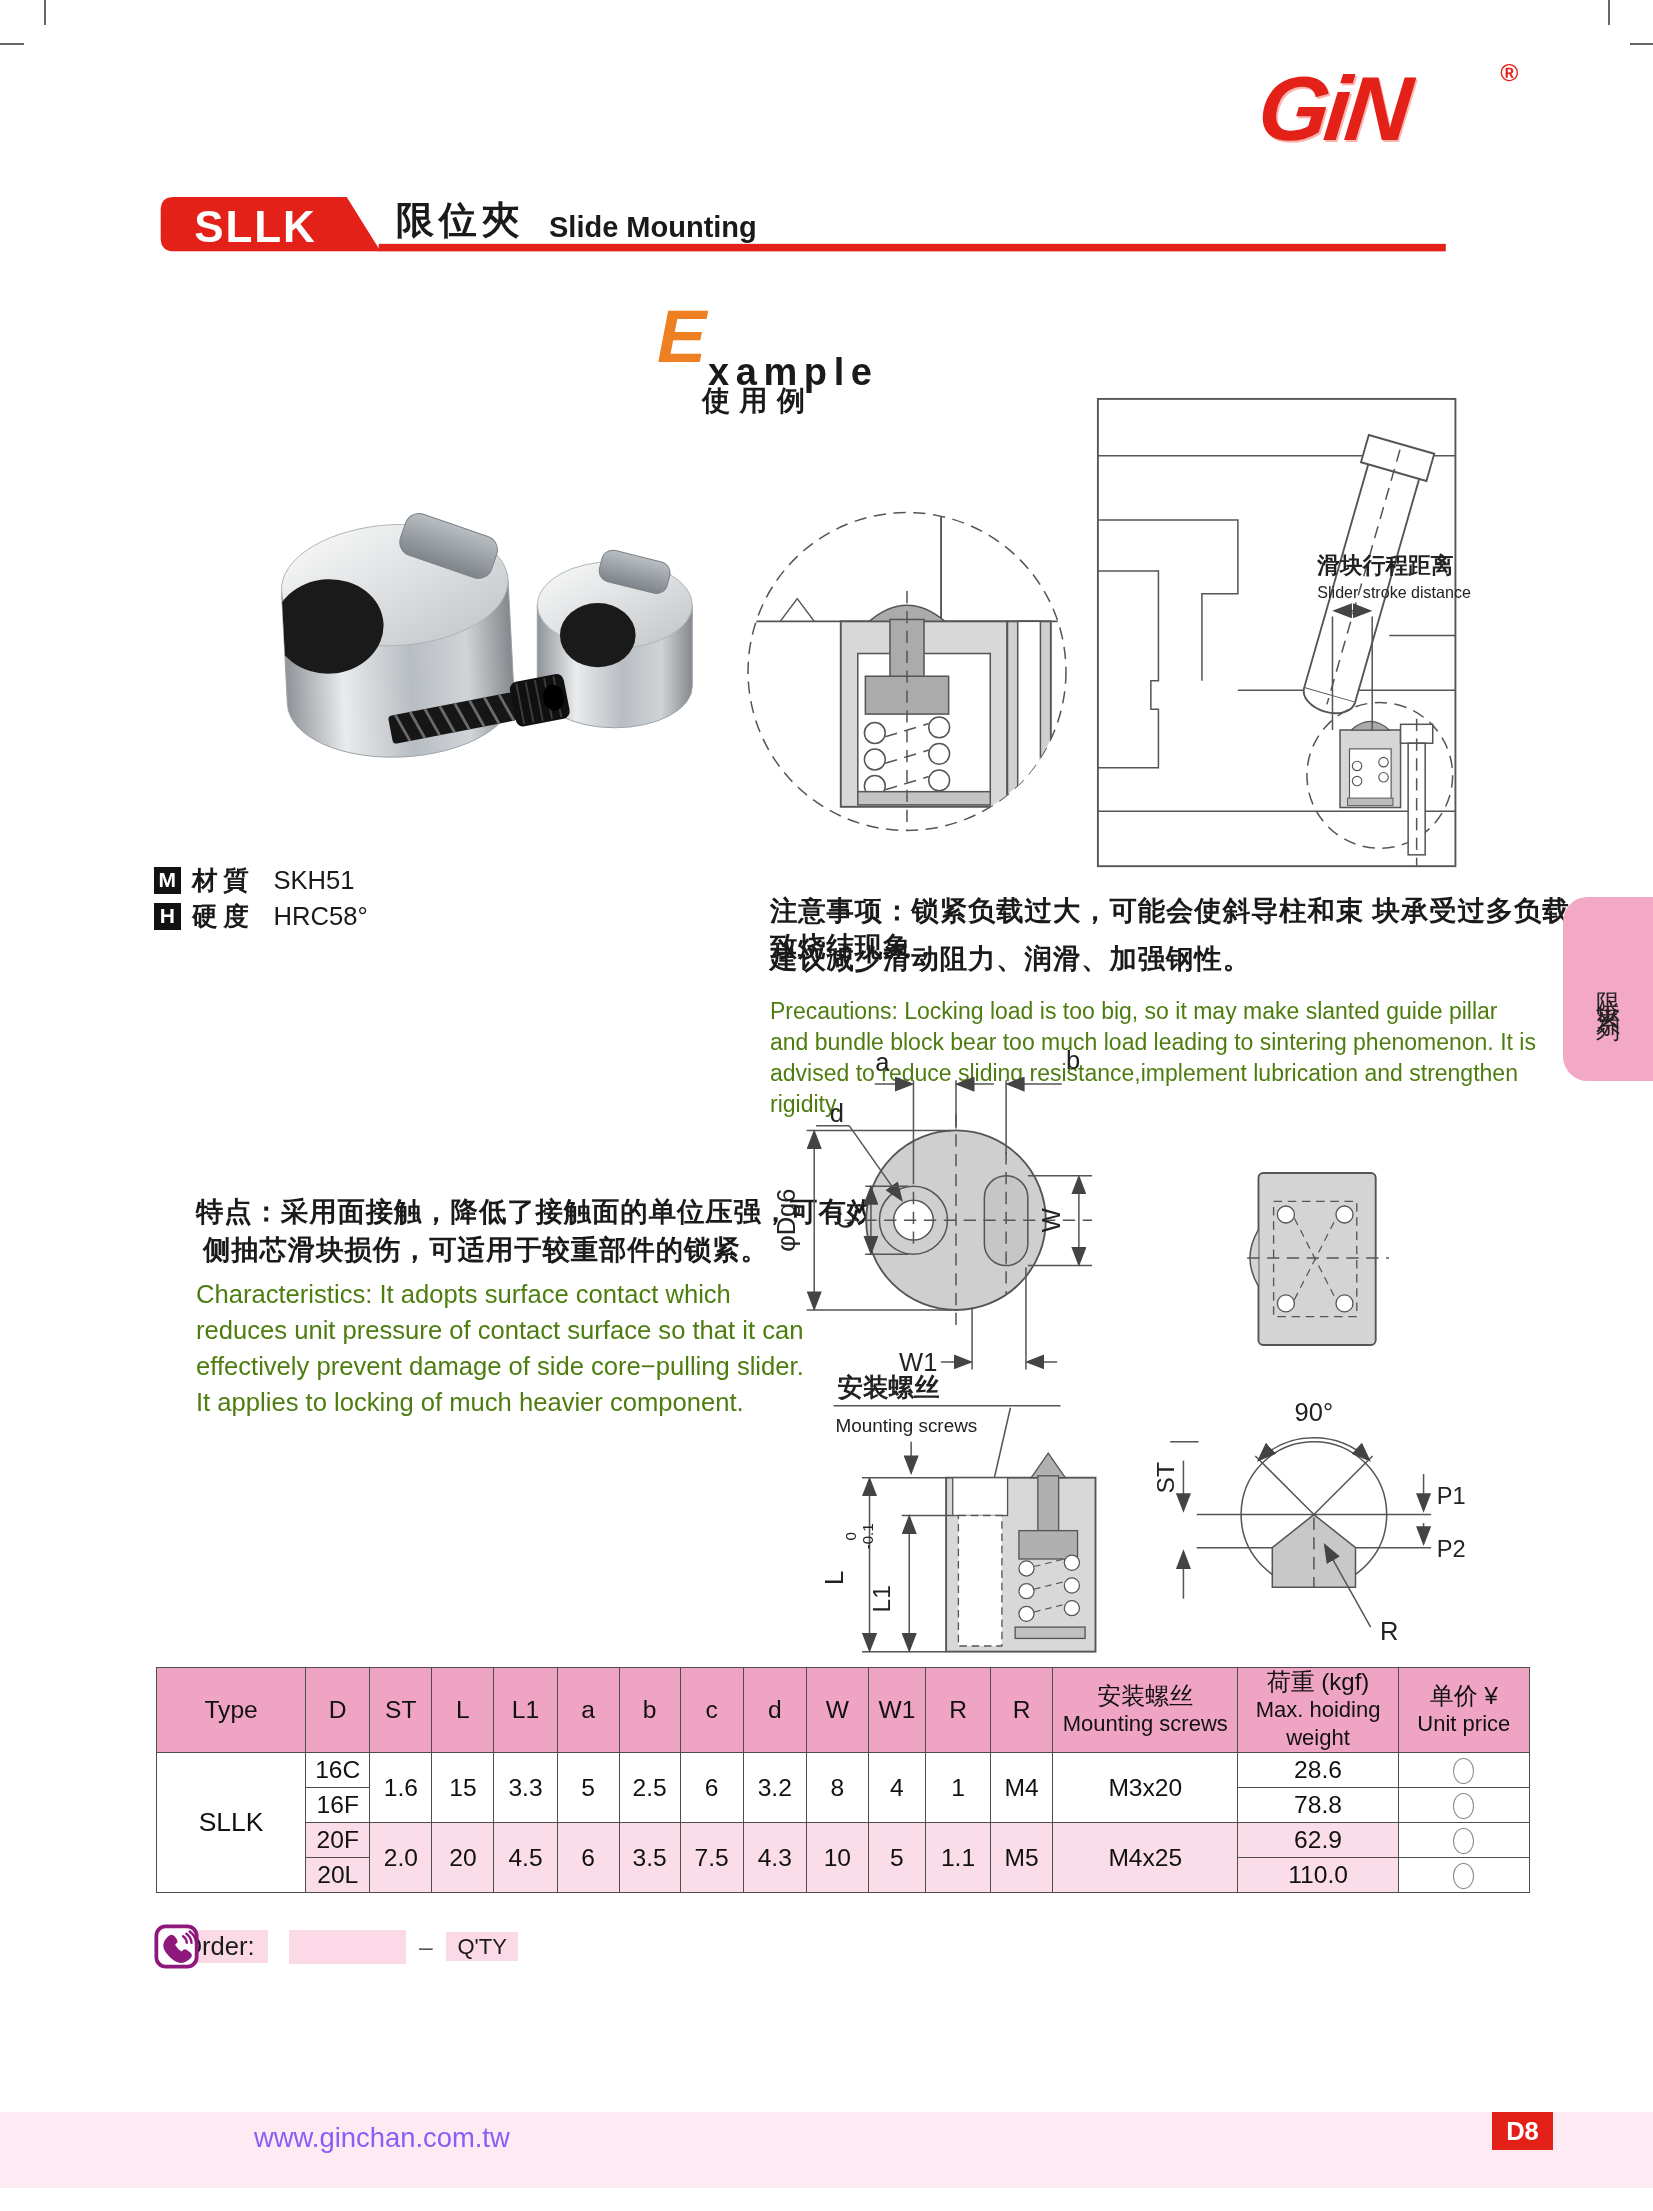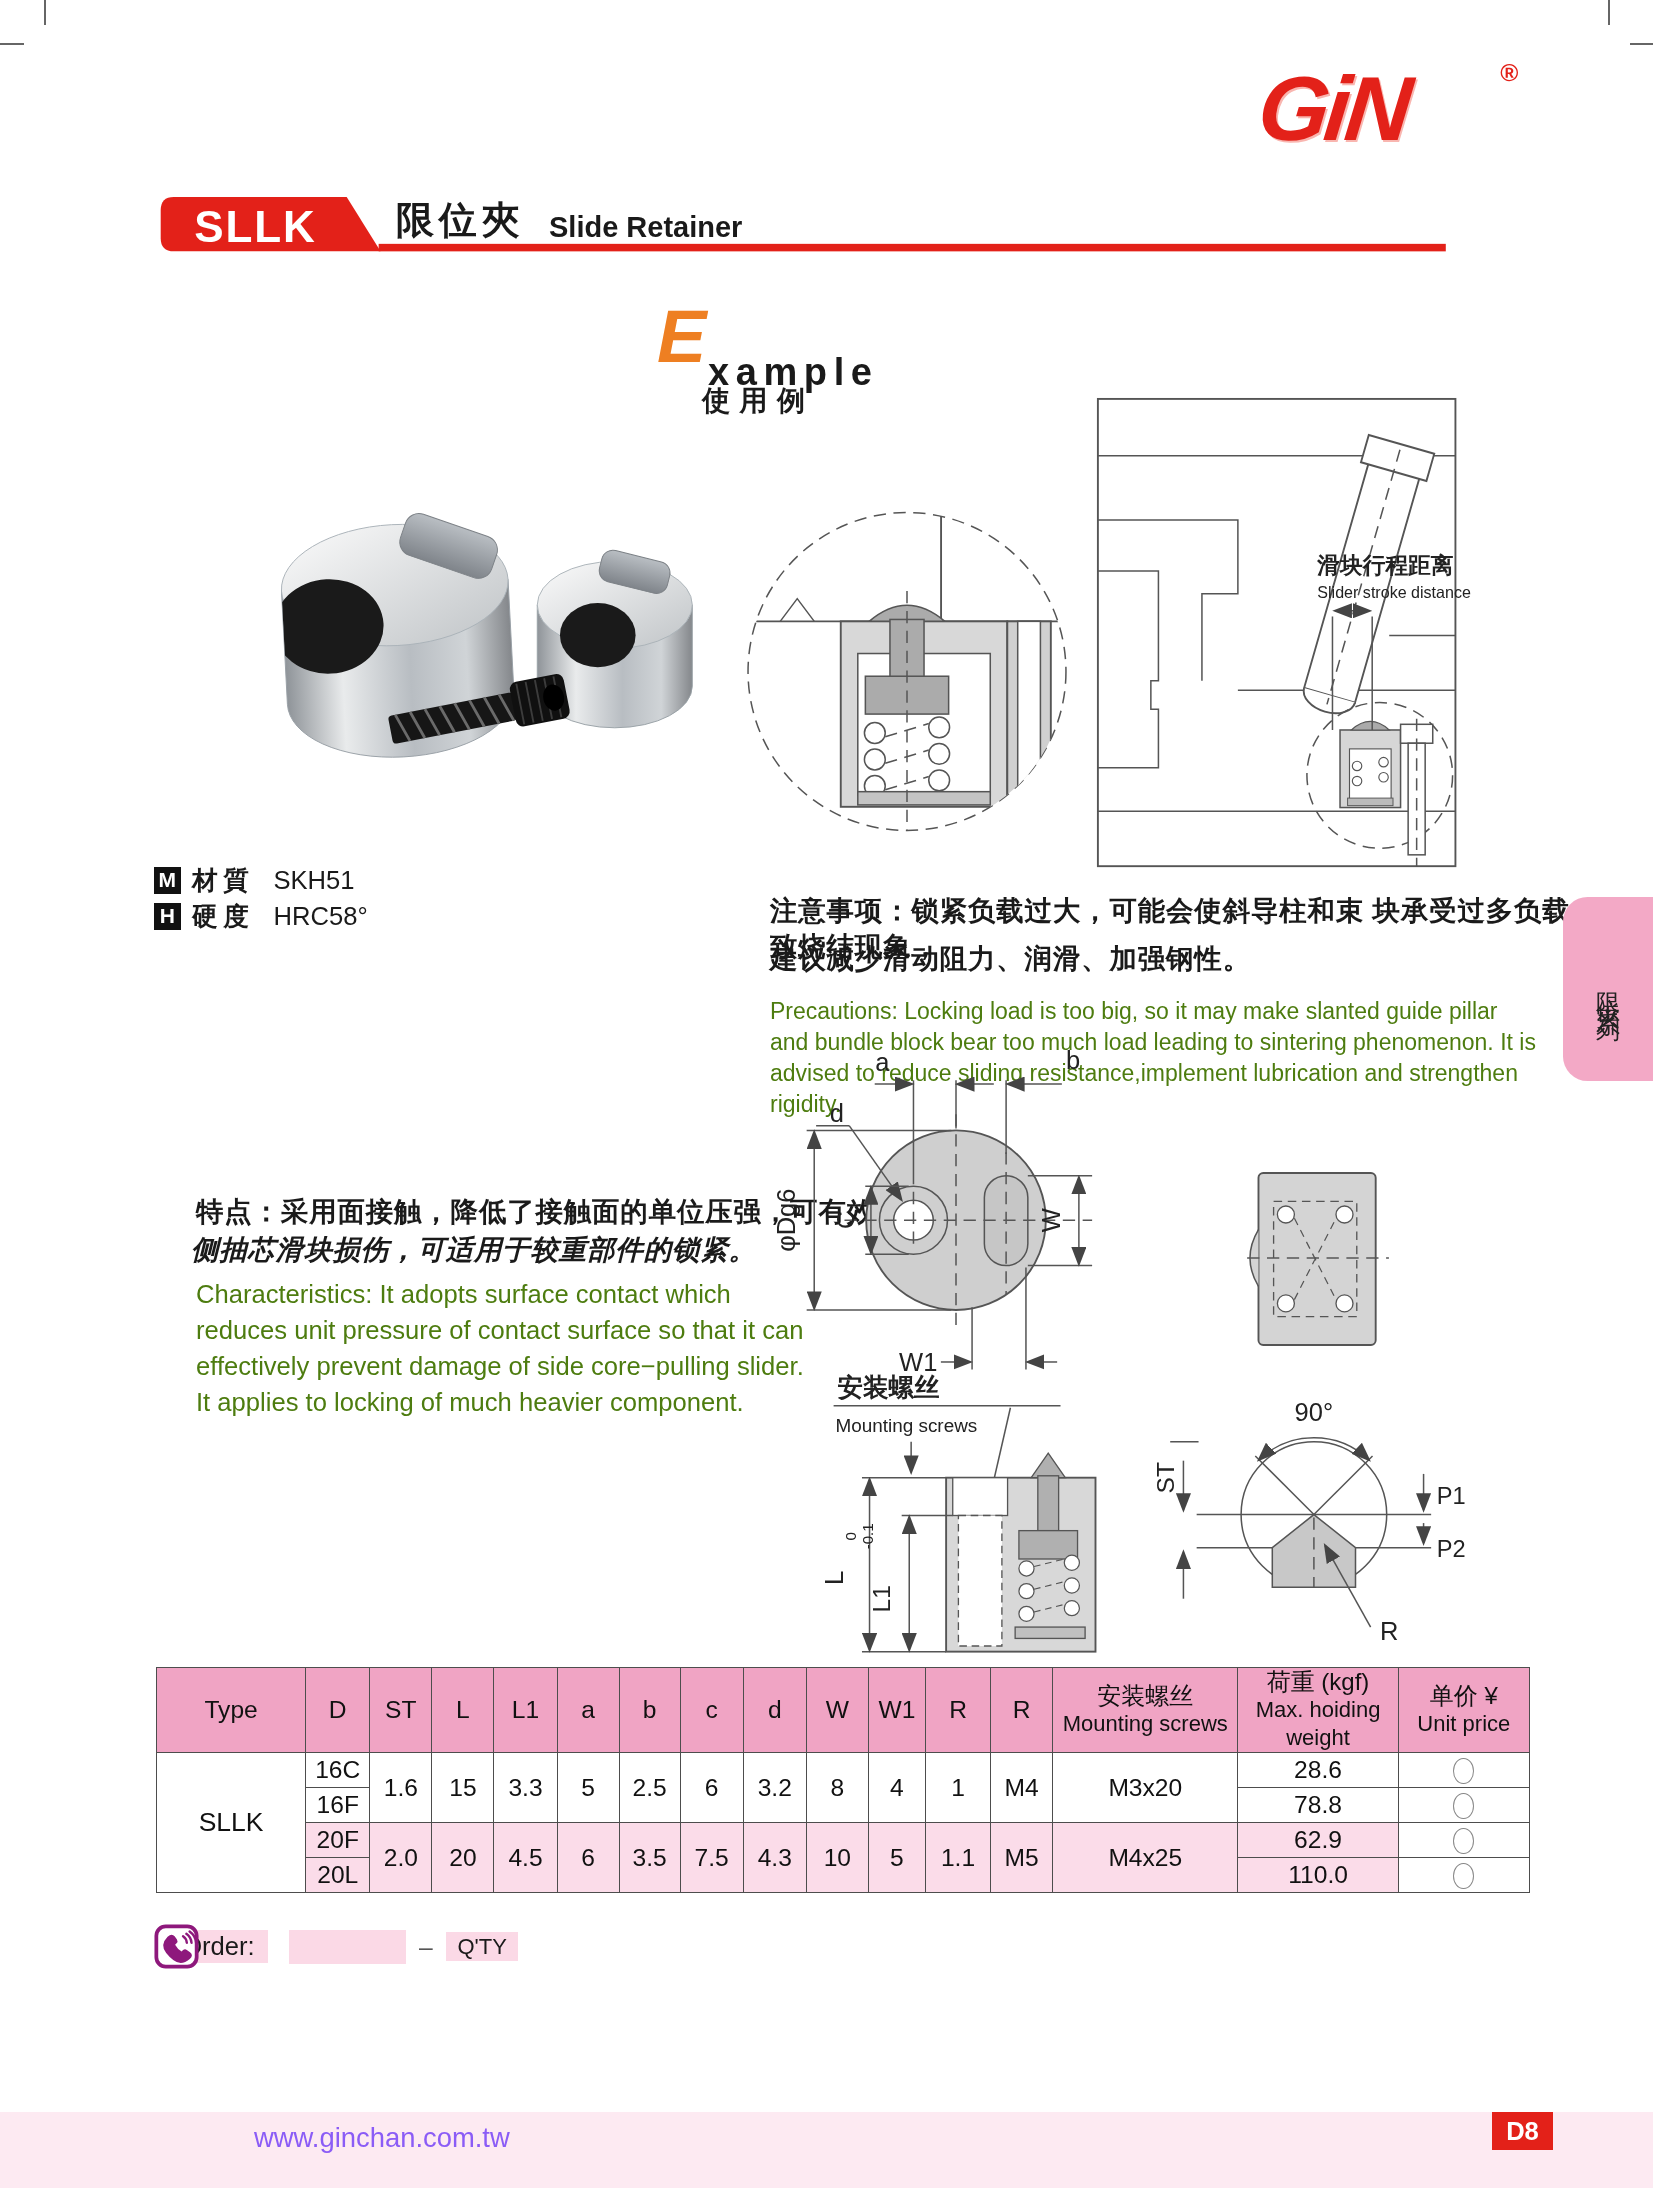--- a/index.html
+++ b/index.html
@@ -103,21 +103,21 @@
     <span class="logo-text">GiN</span>
     <span class="logo-reg">®</span>
   </div>
 
   <svg id="hdr-svg" viewBox="0 0 1380 66">
     <path d="M16,2 H200 L236,60 H16 Q2,60 2,46 V16 Q2,2 16,2 Z" fill="#e32119"></path>
     <rect x="234" y="52" width="1136" height="8" fill="#e32119"></rect>
   </svg>
   <div id="hdr-code">SLLK</div>
   <div id="hdr-zh">限位夾</div>
-  <div id="hdr-en">Slide Retainer</div>
+  <div id="hdr-en">Slide Mounting</div>
 
   <div id="ex-e">E</div>
   <div id="ex-rest">xample</div>
   <div id="ex-zh">使用例</div>
 
   <svg viewBox="0 0 560 420" style="left:208px;top:431px;width:530px;height:397px">
     <g transform="translate(78,28) rotate(-3 120 150)">
       <clipPath id="clipBig">
           <path d="M0,135 L0,255 A120,62 0 0 0 240,255 L240,135 A120,64 0 0 0 0,135 Z"></path>
         </clipPath>
@@ -224,21 +224,21 @@
 
   <div class="zh-line" style="left:770px;top:893px;">注意事项：锁紧负载过大，可能会使斜导柱和束 块承受过多负载，导致烧结现象，</div>
   <div class="zh-line" style="left:770px;top:941px;">建议减少滑动阻力、润滑、加强钢性。</div>
   <div class="en-par" style="left:770px;top:996px;width:767px;">Precautions: Locking load is too big, so it may make slanted guide pillar and bundle block bear too much load leading to sintering phenomenon. It is advised to reduce sliding resistance,implement lubrication and strengthen rigidity.</div>
 
   <div id="side-tab">
     <span>限位夾系列</span>
   </div>
 
   <div class="zh-line" style="left:196px;top:1194px;">特点：采用面接触，降低了接触面的单位压强，可有效防止</div>
-  <div class="zh-line" style="left:191px;top:1232px;font-style:italic;">侧抽芯滑块损伤，可适用于较重部件的锁紧。</div>
+  <div class="zh-line" style="left:203px;top:1232px;">侧抽芯滑块损伤，可适用于较重部件的锁紧。</div>
   <div class="en-par" style="left:196px;top:1276px;width:625px;font-size:25.6px;line-height:36px;">Characteristics: It adopts surface contact which reduces unit pressure of contact surface so that it can effectively prevent damage of side core−pulling slider. It applies to locking of much heavier component.</div>
 
   <svg viewBox="0 0 650 420" style="left:778px;top:982px;width:615px;height:397px">
     <circle cx="188" cy="252" r="95" fill="#cfcfcf" stroke="#555" stroke-width="2"></circle>
     <circle cx="143" cy="252" r="36" fill="#cfcfcf" stroke="#555" stroke-width="1.6"></circle>
     <circle cx="143" cy="252" r="21" fill="#fff" stroke="#555" stroke-width="1.6"></circle>
     <rect x="218" y="205" width="46" height="95" rx="23" fill="#c6c6c6" stroke="#555" stroke-width="1.6"></rect>
     <line x1="70" y1="252" x2="332" y2="252" class="ddash"></line>
     <line x1="188" y1="140" x2="188" y2="364" class="ddash"></line>
     <line x1="241" y1="180" x2="241" y2="330" class="ddash"></line>

